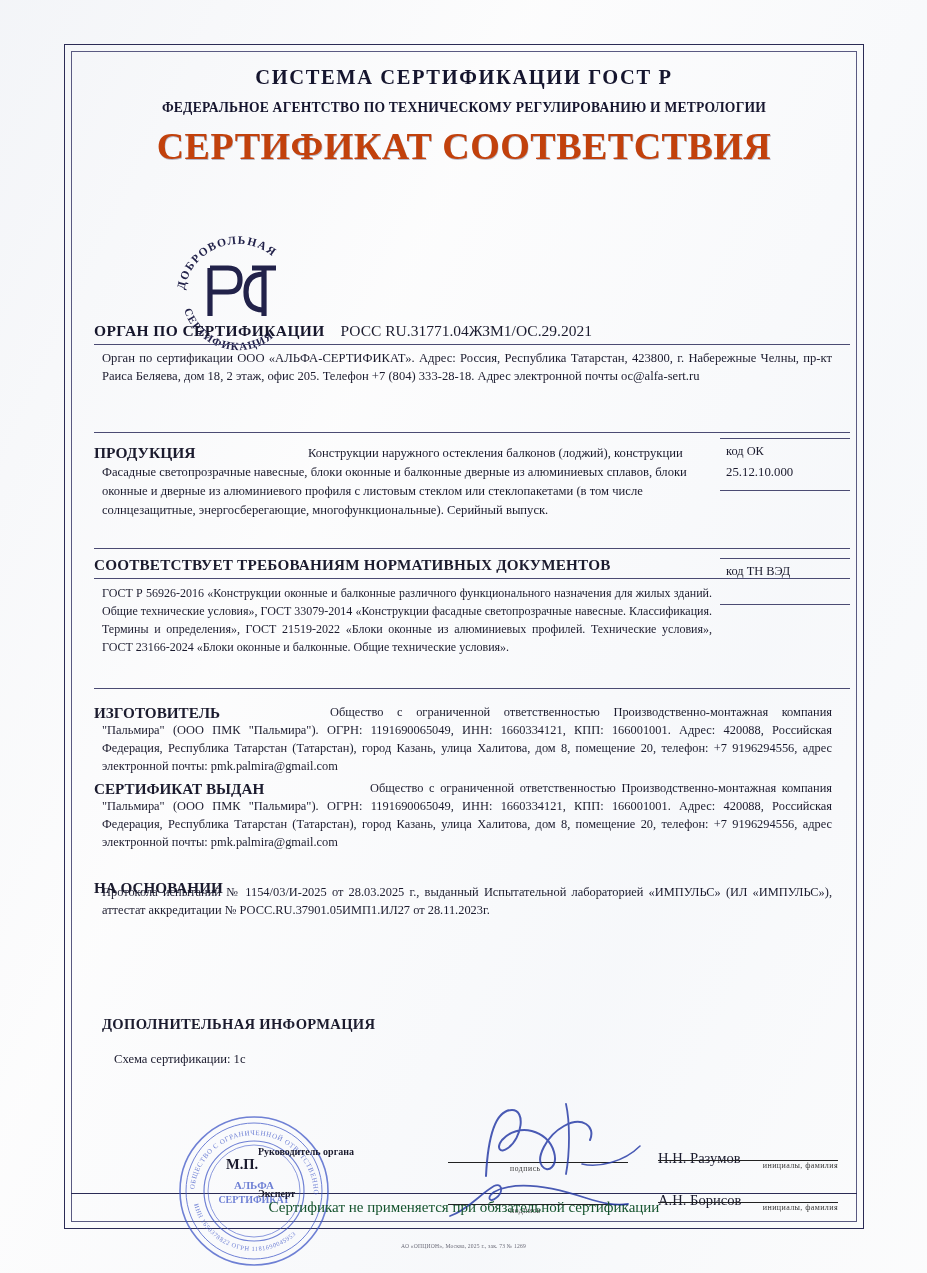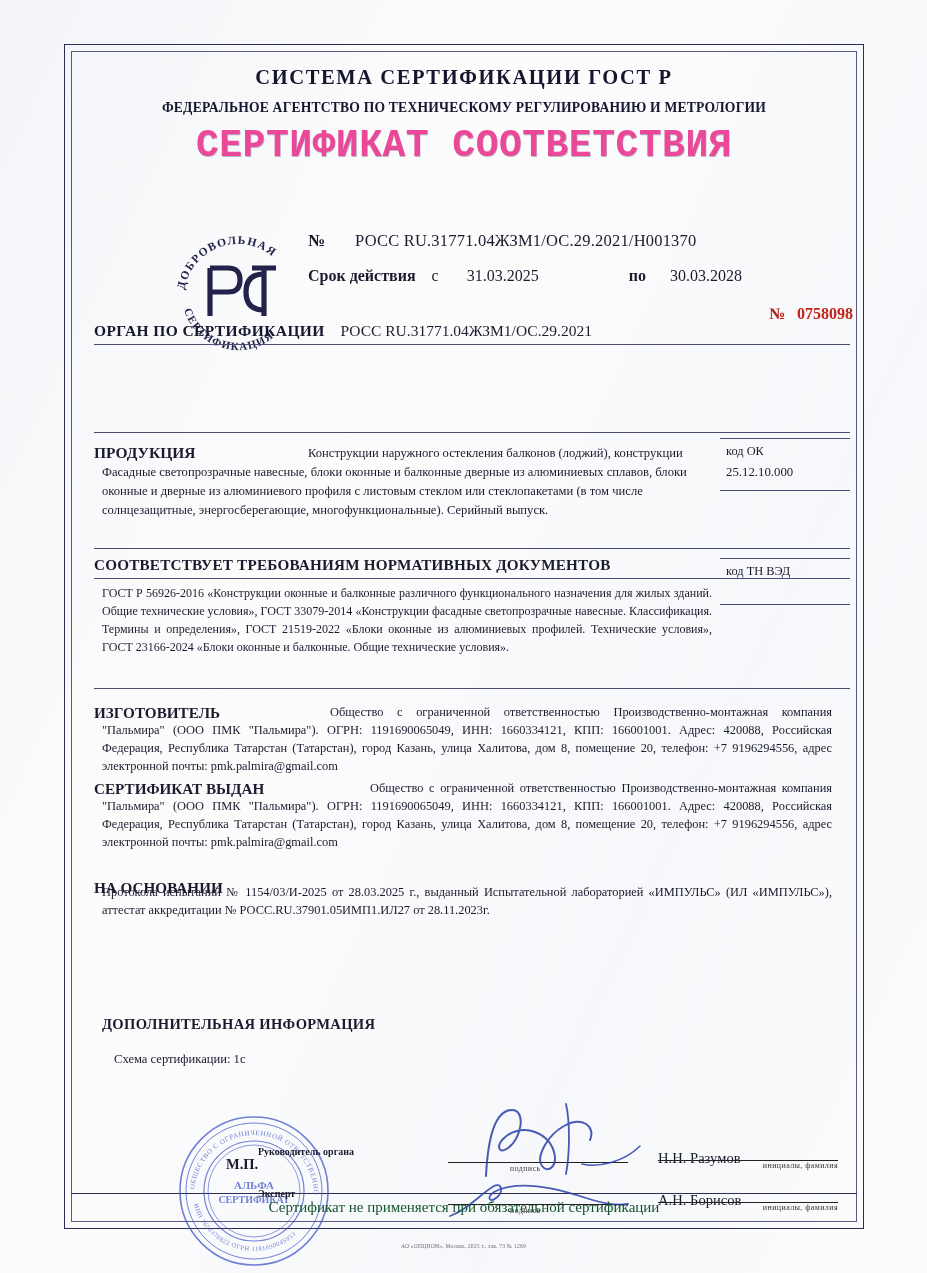--- a/index.html
+++ b/index.html
@@ -63,22 +63,22 @@
     letter-spacing: 0.2px;
     margin-top: 11px;
     color: #15152e;
   }
   .ttl3 {
     text-align: center;
     font-size: 38px;
     font-weight: bold;
     letter-spacing: 0.5px;
     margin-top: 8px;
-    color: #ec4899;
-    font-family: Liberation Mono, monospace;
+    color: #c2410c;
+    font-family: Liberation Serif, serif;
     text-shadow: 0.6px 0.6px 0 rgba(60,60,100,0.35);
   }
 
   
   .stamp {
     position: absolute;
     left: 90px;
     top: 178px;
     width: 140px;
     height: 120px;
@@ -346,41 +346,27 @@
         <textPath href="#arcBot" startOffset="9%">СЕРТИФИКАЦИЯ</textPath>
       </text>
       <g transform="translate(38,28)">
         <path d="M 4,6 L 4,54 M 4,6 L 22,6 Q 34,6 34,18 Q 34,30 22,30 L 4,30" fill="none" stroke="#22224a" stroke-width="5.2"></path>
         <path d="M 58,12 Q 40,12 40,30 Q 40,48 58,48" fill="none" stroke="#22224a" stroke-width="5.2"></path>
         <path d="M 46,6 L 70,6 M 58,6 L 58,54" fill="none" stroke="#22224a" stroke-width="5.2"></path>
       </g>
     </svg>
   </div>
 
-  <div class="rowno">
-    <span class="lbl-no">№</span>
-    <span class="no-val" style="margin-left:26px;">РОСС RU.31771.04ЖЗМ1/ОС.29.2021/Н001370</span>
-    <div class="srok">
-      <b>Срок действия</b>
-      <span style="margin-left:12px;">с</span>
-      <span style="margin-left:24px;">31.03.2025</span>
-      <span style="margin-left:86px; font-weight:bold;">по</span>
-      <span style="margin-left:20px;">30.03.2028</span>
-    </div>
-    <div class="blank-no">
-      <span class="nn">№</span>
-      <span style="margin-left:8px;">0758098</span>
-    </div>
-  </div>
 
   <div class="line-organ">
     <span class="sect-title">ОРГАН ПО СЕРТИФИКАЦИИ</span>
     <span class="val">РОСС RU.31771.04ЖЗМ1/ОС.29.2021</span>
   </div>
   <div class="hr" style="left:16px; top:288px; width:756px;"></div>
+  <div class="organ-body">Орган по сертификации ООО «АЛЬФА-СЕРТИФИКАТ». Адрес: Россия, Республика Татарстан, 423800, г. Набережные Челны, пр-кт Раиса Беляева, дом 18, 2 этаж, офис 205. Телефон +7 (804) 333-28-18. Адрес электронной почты oc@alfa-sert.ru</div>
 
   <div class="hr" style="left:16px; top:376px; width:756px;"></div>
 
   <div class="prod-label">ПРОДУКЦИЯ</div>
   <div class="prod-body">
     <span class="first">Конструкции наружного остекления балконов (лоджий),</span>
     <span>конструкции Фасадные светопрозрачные навесные, блоки оконные и балконные дверные из алюминиевых сплавов, блоки оконные и дверные из алюминиевого профиля с листовым стеклом или стеклопакетами (в том числе солнцезащитные, энергосберегающие, многофункциональные). Серийный выпуск.</span>
   </div>
   <div class="hr" style="left:642px; top:382px; width:130px;"></div>
   <div class="kod-box">

